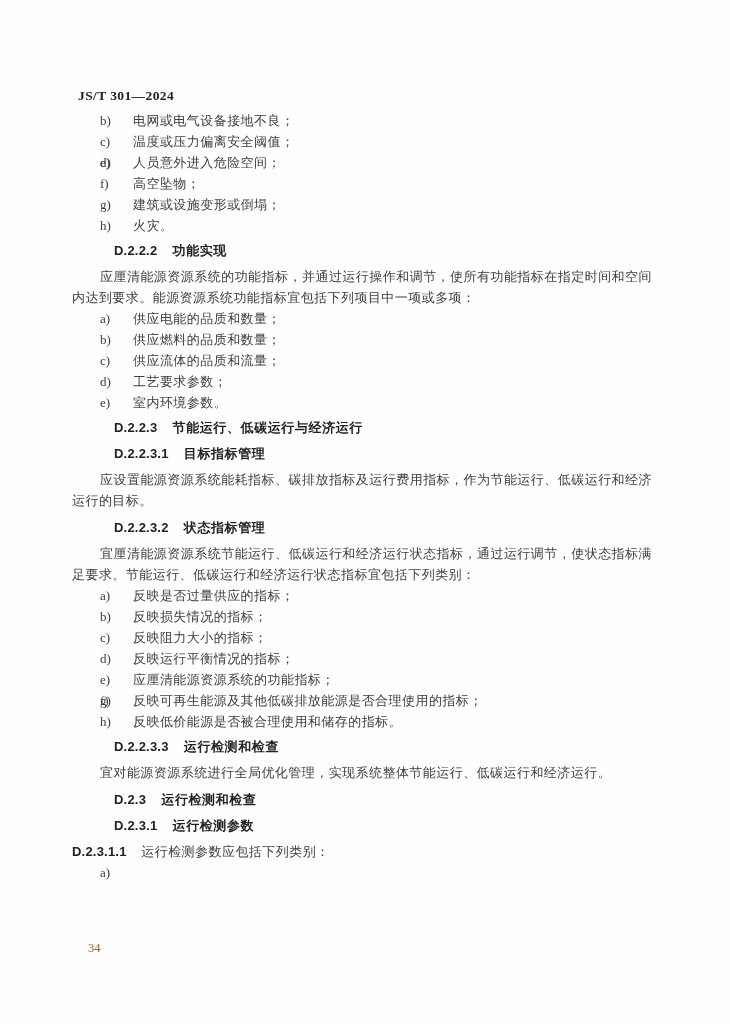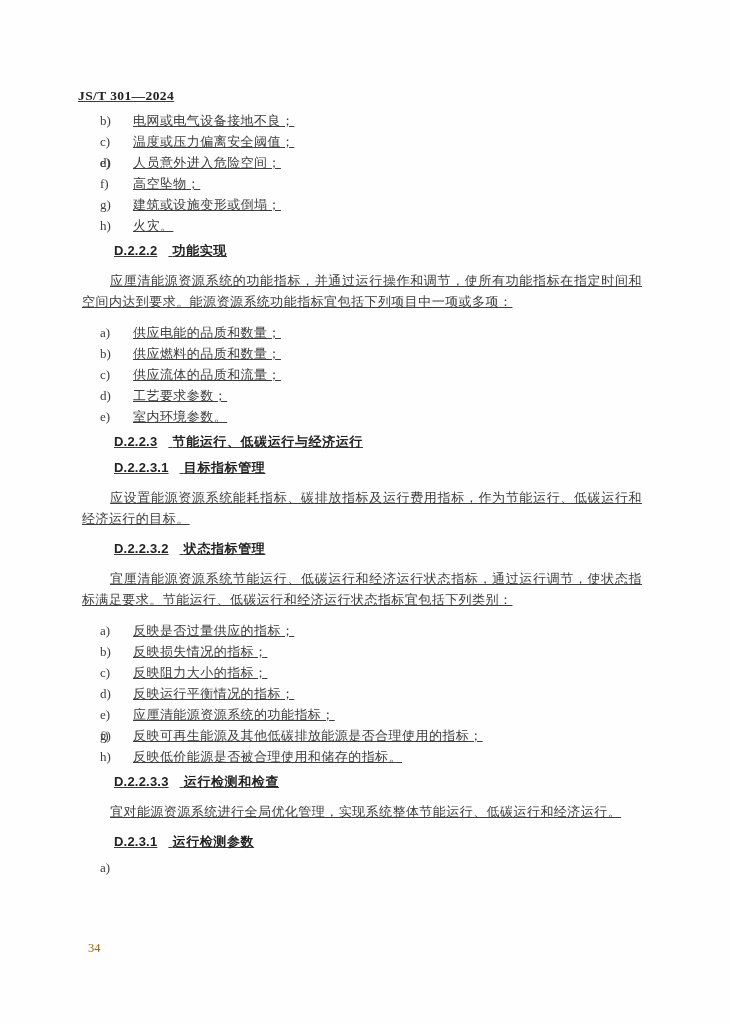--- a/index.html
+++ b/index.html
@@ -10,21 +10,20 @@
   .page {
     position: relative;
     width: 730px;
     height: 1024px;
     box-sizing: border-box;
     background: #fefefe;
     padding: 88px 78px 0 72px;
     overflow: hidden;
     font-family: "Liberation Serif", "DejaVu Serif", serif;
     color: #3d3d3d;
-    text-decoration: underline;
   }
   .doc-header {
     font-family: "Liberation Serif", "DejaVu Serif", serif;
     font-weight: bold;
     font-size: 13.5px;
     line-height: 16px;
     letter-spacing: 0.4px;
     color: #222222;
     margin: 0 0 6px 6px;
   }
@@ -33,21 +32,21 @@
     font-weight: bold;
     font-size: 13px;
     line-height: 19px;
     letter-spacing: 0.6px;
     color: #222222;
     margin: 7px 0 6px 0;
   }
   .doc-list + .sec-heading { margin-top: 5px; }
   .sec-num { margin-right: 11px; letter-spacing: 0.2px; padding-left: 42px; }
   .doc-para {
-    margin: 10px;
+    margin: 0;
     font-size: 13px;
     line-height: 21px;
     letter-spacing: 0.45px;
     text-indent: 28px;
     text-align: justify;
     color: #3d3d3d;
   }
   .doc-list {
     list-style: none;
     margin: 0;
@@ -232,26 +231,34 @@
       </li>
     </ul>
 
   <h3 class="sec-heading">
     <span class="sec-num">D.2.2.3.3</span>
     <span class="sec-title">运行检测和检查</span>
   </h3>
 
   <p class="doc-para">宜对能源资源系统进行全局优化管理，实现系统整体节能运行、低碳运行和经济运行。</p>
 
+  <h3 class="sec-heading">
+    <span class="sec-num">D.2.3</span>
+    <span class="sec-title">运行检测和检查</span>
+  </h3>
 
   <h3 class="sec-heading">
     <span class="sec-num">D.2.3.1</span>
     <span class="sec-title">运行检测参数</span>
   </h3>
 
+  <p class="clause-line">
+    <span class="clause-num">D.2.3.1.1</span>
+    <span>运行检测参数应包括下列类别：</span>
+  </p>
 
   <ul class="doc-list">
 
       <li class="doc-list-item">
         <span class="li-label">a)</span>
       </li>
     </ul>
 
   <div class="page-number">34</div>
 

